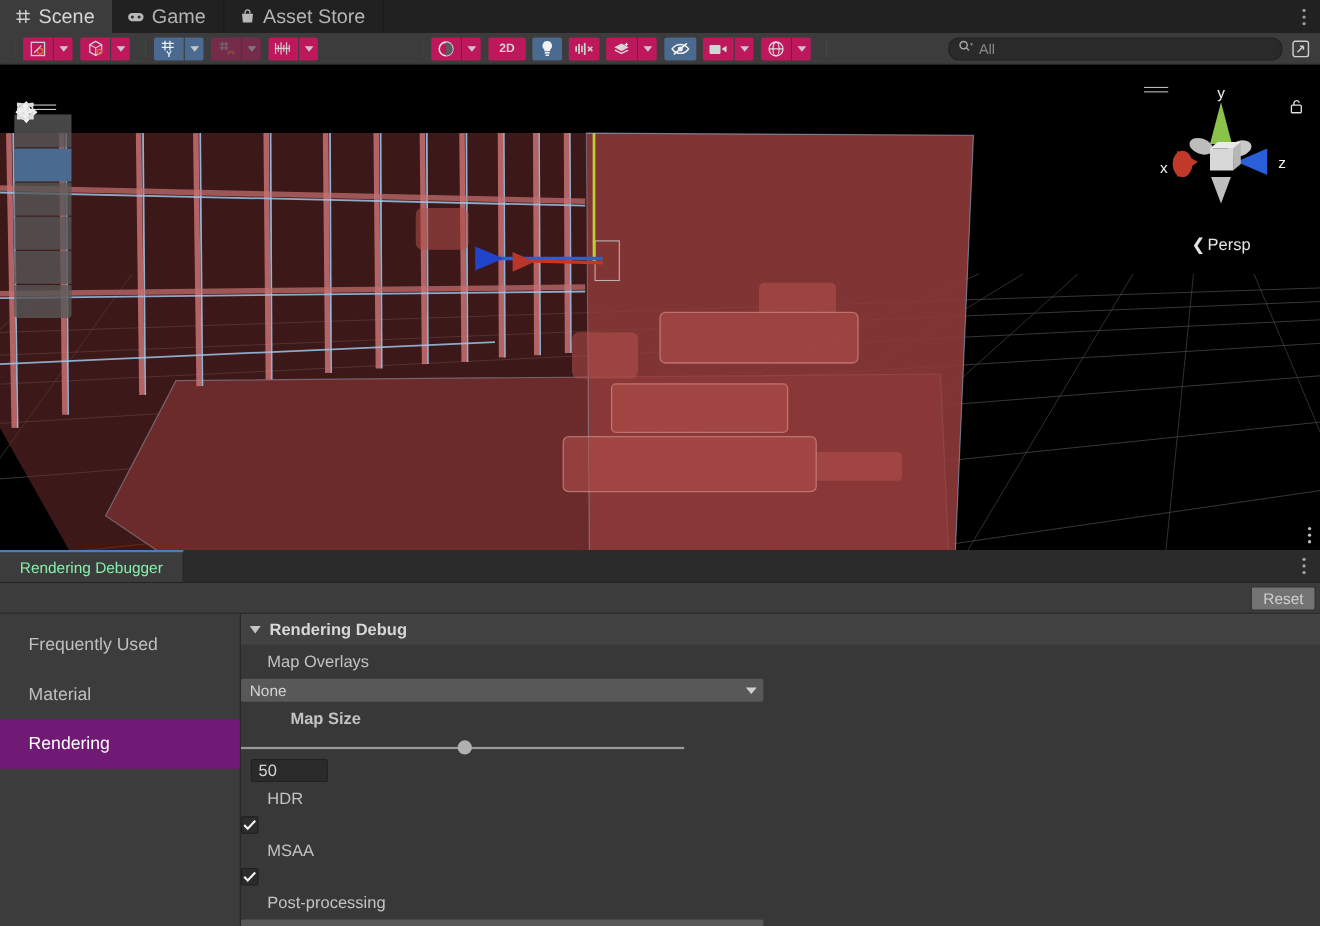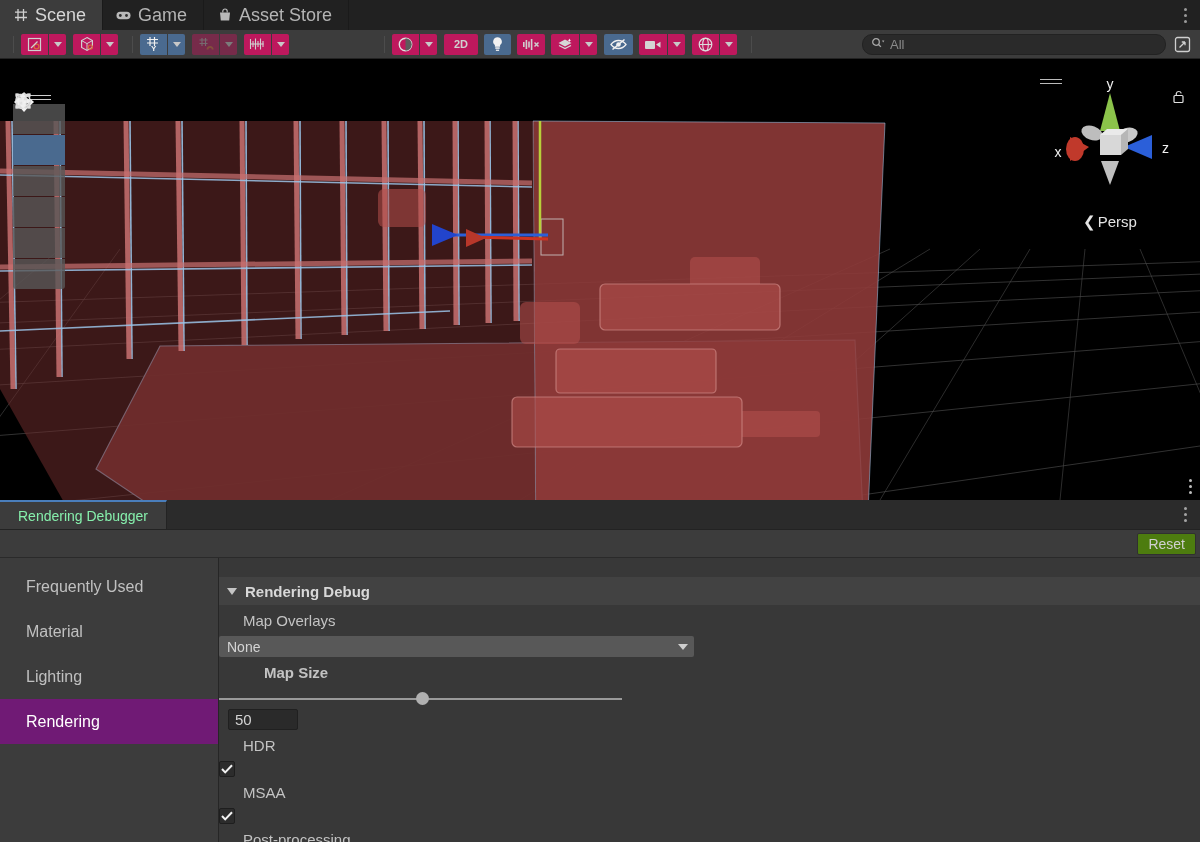--- a/index.html
+++ b/index.html
@@ -119,37 +119,37 @@
     border-right: 1px solid #232323;
   }
   .panel-kebab { margin-left: auto; width: 30px; display:flex; flex-direction: column; align-items:center; justify-content:center; gap:3px; }
   .panel-kebab i { width: 3px; height: 3px; background: #a4a4a4; border-radius:50%; display:block; }
 
   .toolrow {
     height: 28px; background: #3c3c3c; display: flex; align-items: center;
     justify-content: flex-end; padding-right: 4px; border-bottom: 1px solid #2a2a2a;
   }
   .resetbtn {
-    height: 22px; padding: 0 10px; background: #4d7c0f;
+    height: 22px; padding: 0 10px; background: #737373;
     border: 1px solid #303030; border-radius: 2px;
     color: #d0d0d0; font-size: 14px; display:flex; align-items:center;
   }
 
   .panel-body { display: flex; height: 284px; }
   .sidebar {
     width: 219px; background: #3c3c3c; border-right: 1px solid #262626;
     padding-top: 6px; flex: none;
   }
   .side-item {
     height: 45px; display: flex; align-items: center; padding-left: 26px;
     font-size: 16px; color: #c0c0c0;
   }
   .side-item.sel { background: #701a75; color: #fff; }
 
-  .content { flex: 1; background: #383838; overflow: hidden; margin-top: 19px; }
+  .content { flex: 1; background: #383838; overflow: hidden; }
   .section-head {
     height: 28px; background: #424242; display: flex; align-items: center;
     padding-left: 8px; gap: 8px; font-size: 15px; font-weight: bold; color: #d8d8d8;
   }
   .tri { width: 0; height: 0; border-left: 5px solid transparent;
          border-right: 5px solid transparent; border-top: 7px solid #c5c5c5; }
   .row {
     height: 31px; display: flex; align-items: center;
     padding-left: 24px; font-size: 15px; color: #c3c3c3;
   }
@@ -623,23 +623,20 @@
 
     <div class="panel-body">
 
       <div class="sidebar">
         <div class="side-item">
           <span>Frequently Used</span>
         </div>
         <div class="side-item">
           <span>Material</span>
         </div>
-        <div class="side-item">
-          <span>Lighting</span>
-        </div>
         <div class="side-item sel">
           <span>Rendering</span>
         </div>
       </div>
 
       <div class="content">
 
         <div class="section-head">
           <span class="tri"></span>
           <span>Rendering Debug</span>

